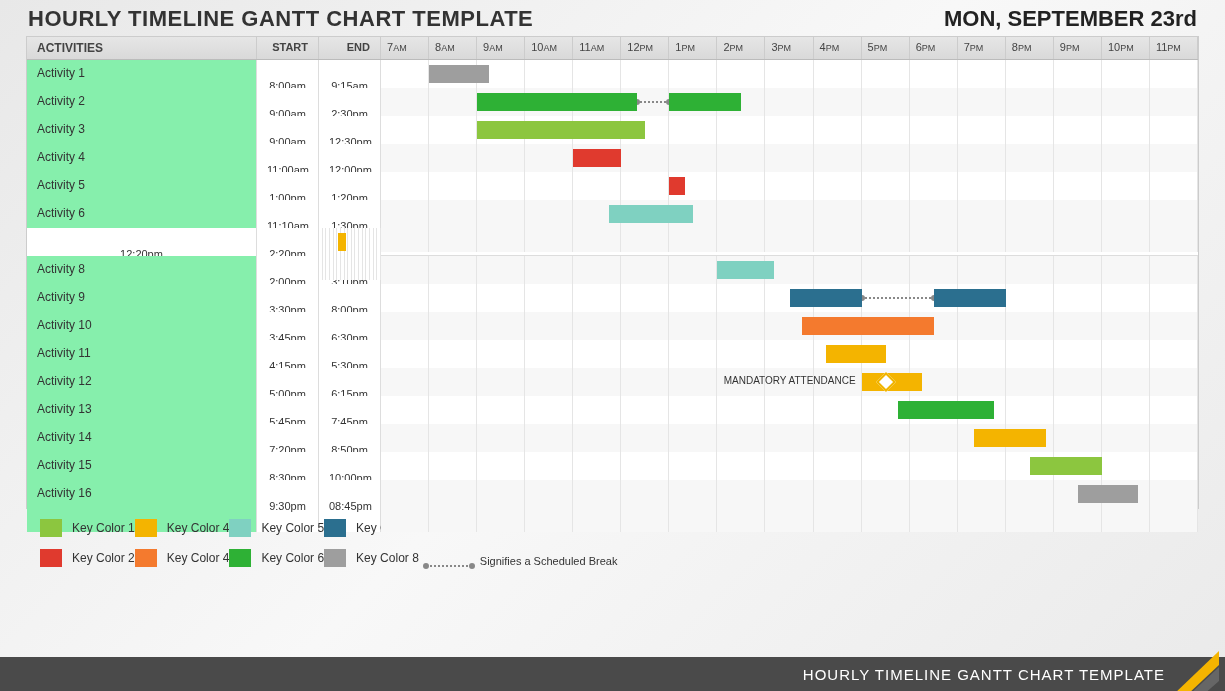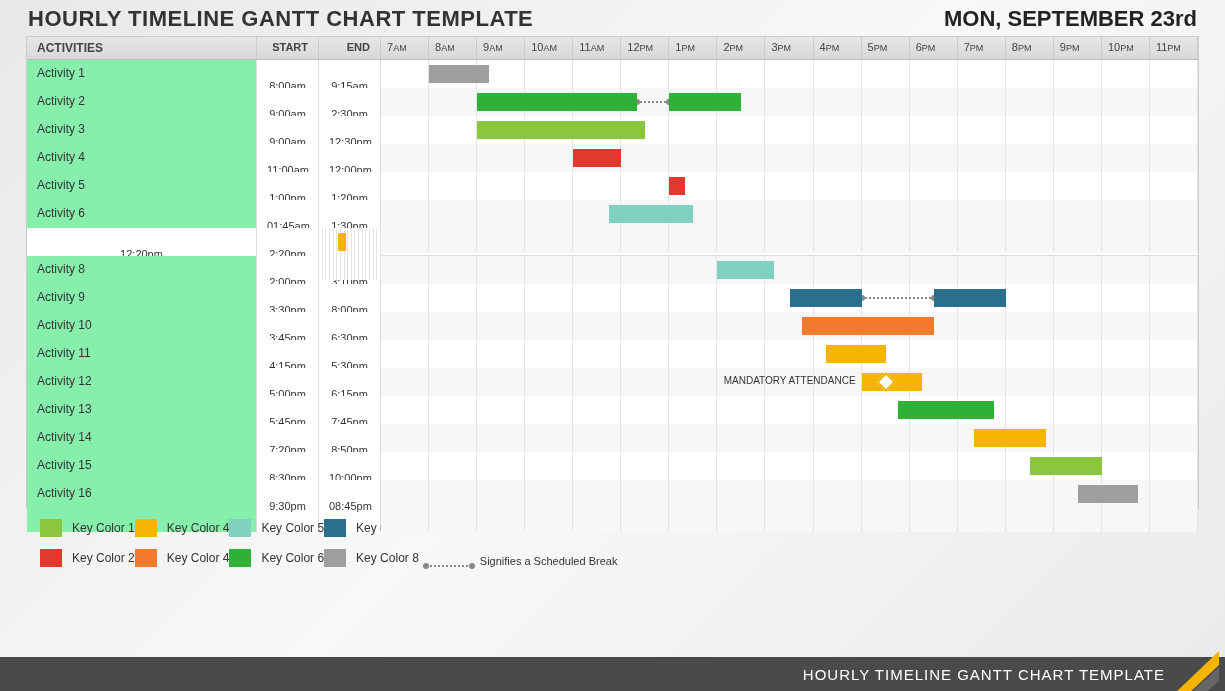--- a/index.html
+++ b/index.html
@@ -204,21 +204,21 @@
             <div></div>
             <div></div>
             <div></div>
             <div></div>
           </div>
           <div class="bar" style="left: 35.2941%; width: 1.94118%; background: rgb(224, 58, 46);"></div>
         </div>
       </div>
       <div class="row">
         <div class="name">Activity 6</div>
-        <div class="tcell">01:45am</div>
+        <div class="tcell">11:10am</div>
         <div class="tcell">1:30pm</div>
         <div class="gcontainer">
           <div class="gridlines">
             <div></div>
             <div></div>
             <div></div>
             <div></div>
             <div></div>
             <div></div>
             <div></div>

